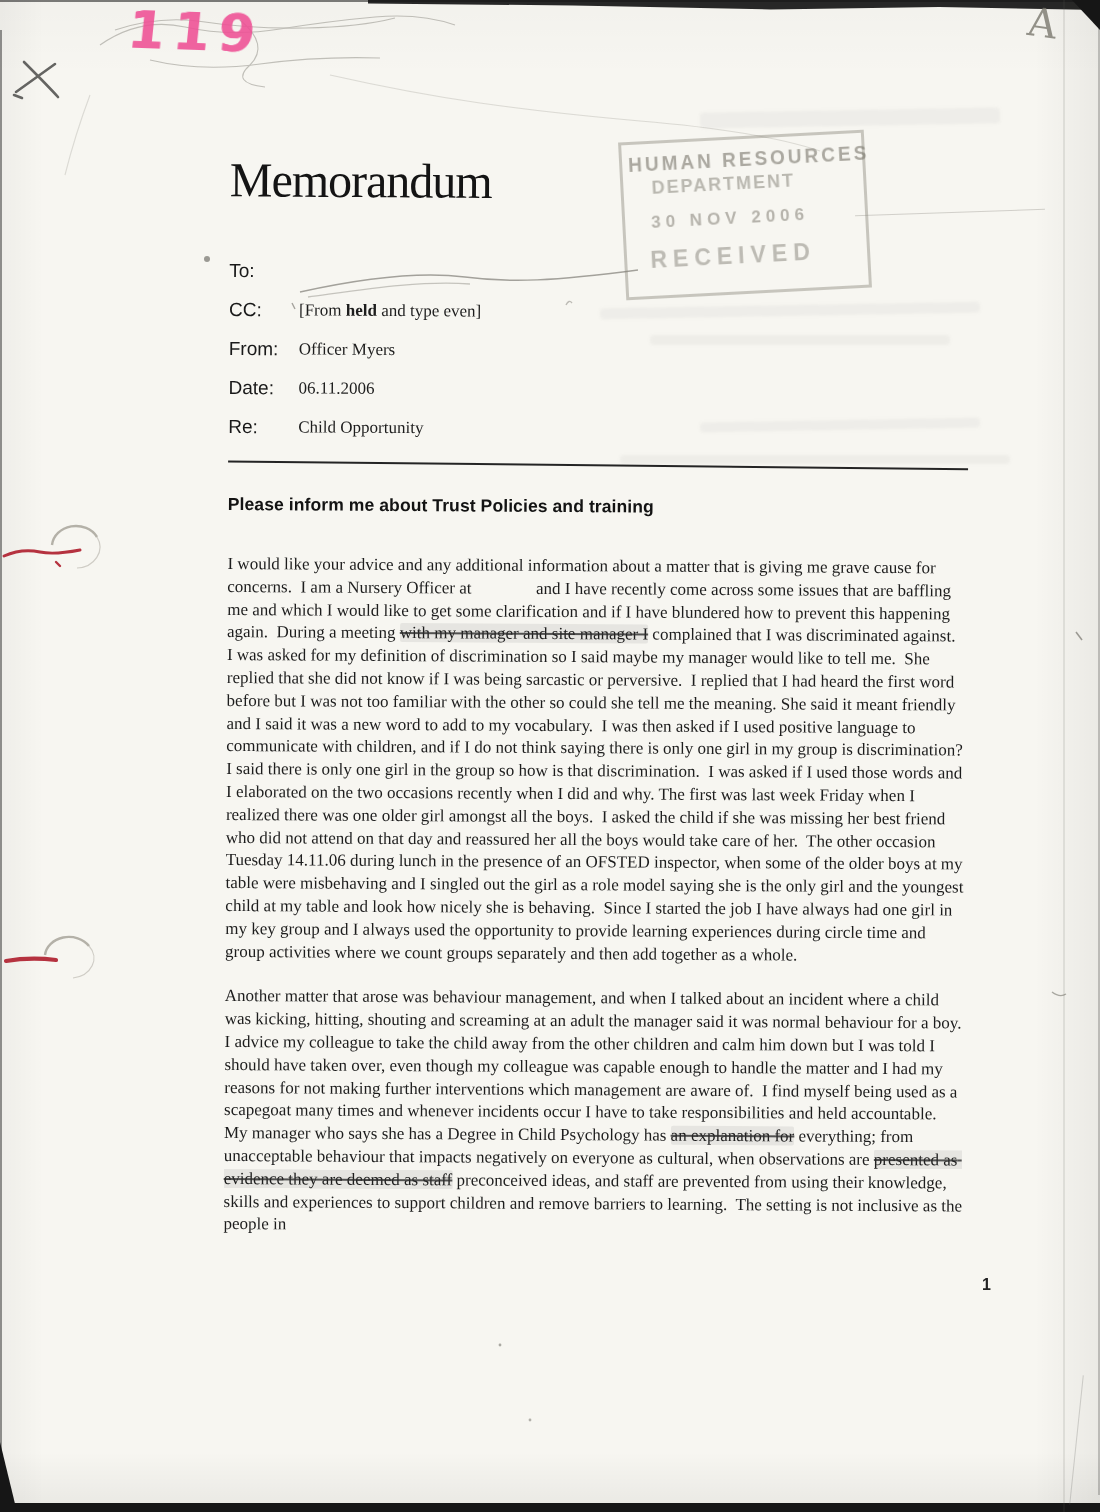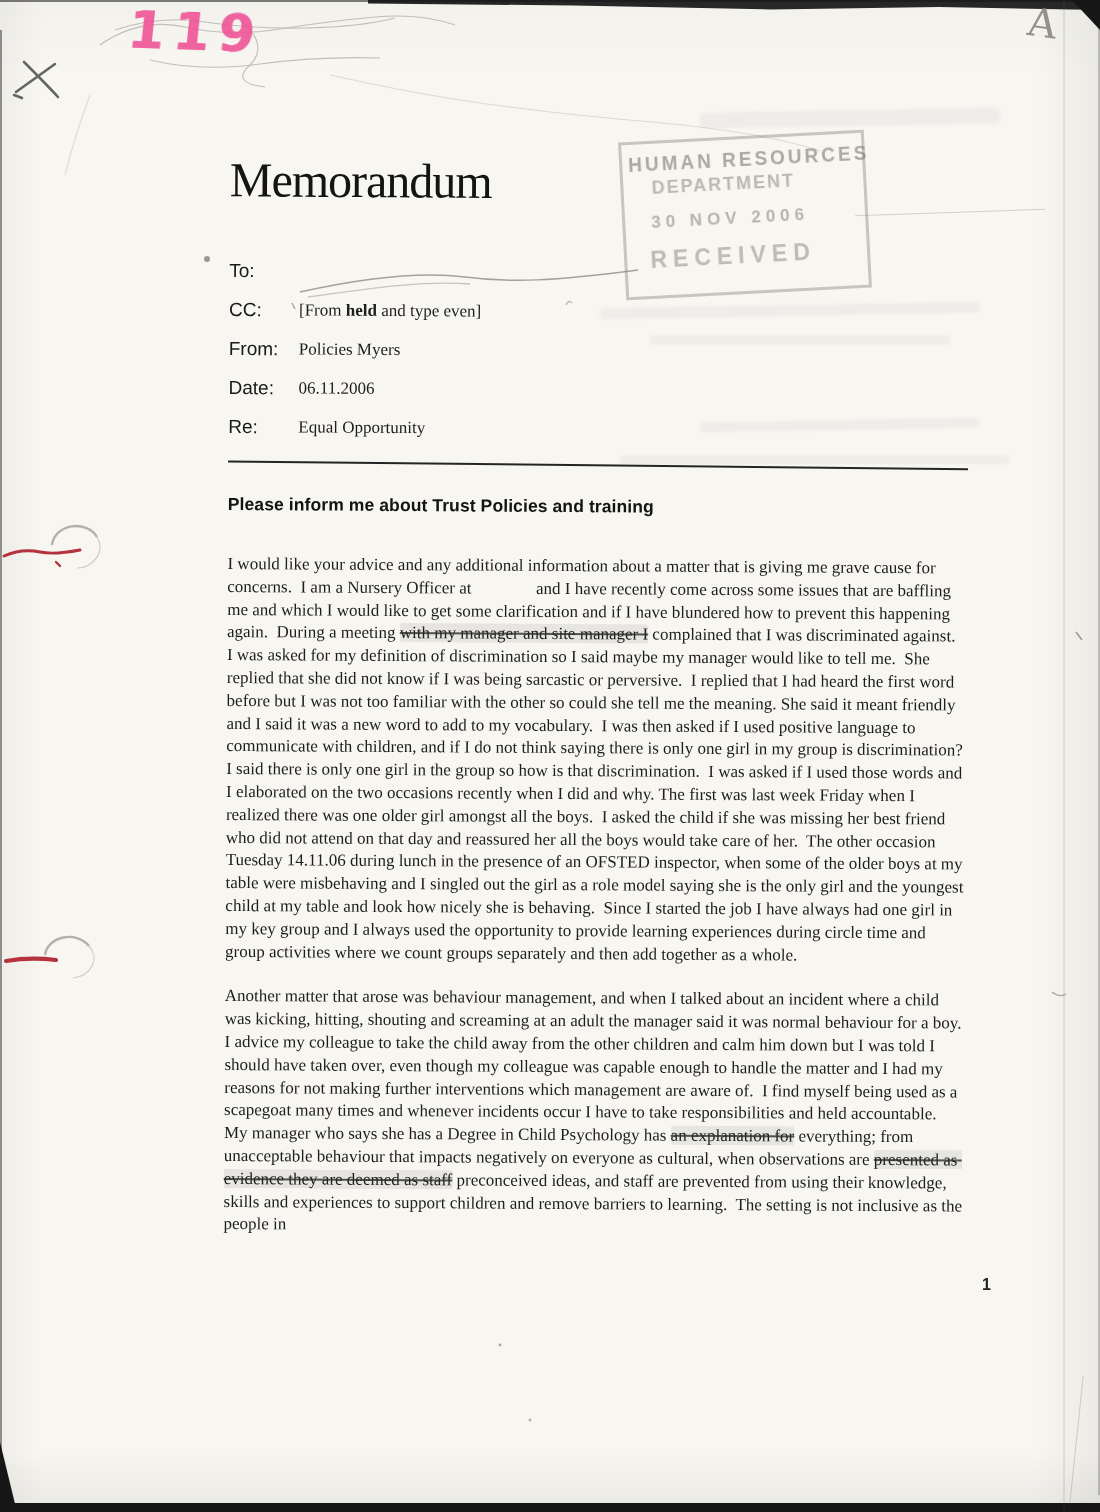--- a/index.html
+++ b/index.html
@@ -178,29 +178,29 @@
         <div class="field-row">
           <span class="field-label">To:</span>
           <span class="field-value"></span>
         </div>
         <div class="field-row">
           <span class="field-label">CC:</span>
           <span class="field-value"><span>[From </span><span class="bold">held</span><span> and type even]</span></span>
         </div>
         <div class="field-row">
           <span class="field-label">From:</span>
-          <span class="field-value"><span>Policies Myers</span></span>
+          <span class="field-value"><span>Officer Myers</span></span>
         </div>
         <div class="field-row">
           <span class="field-label">Date:</span>
           <span class="field-value"><span>06.11.2006</span></span>
         </div>
         <div class="field-row">
           <span class="field-label">Re:</span>
-          <span class="field-value"><span>Equal Opportunity</span></span>
+          <span class="field-value"><span>Child Opportunity</span></span>
         </div>
       </div>
     <div class="rule"></div>
     <div class="heading">Please inform me about Trust Policies and training</div>
     <div class="letter-body">
         <p class="para"><span>I would like your advice and any additional information about a matter that is giving me grave cause for concerns.  I am a Nursery Officer at </span><span class="gap"></span><span> and I have recently come across some issues that are baffling me and which I would like to get some clarification and if I have blundered how to prevent this happening again.  During a meeting </span><span class="struck">with my manager and site manager I</span><span> complained that I was discriminated against.  I was asked for my definition of discrimination so I said maybe my manager would like to tell me.  She replied that she did not know if I was being sarcastic or perversive.  I replied that I had heard the first word before but I was not too familiar with the other so could she tell me the meaning. She said it meant friendly and I said it was a new word to add to my vocabulary.  I was then asked if I used positive language to communicate with children, and if I do not think saying there is only one girl in my group is discrimination?  I said there is only one girl in the group so how is that discrimination.  I was asked if I used those words and I elaborated on the two occasions recently when I did and why. The first was last week Friday when I realized there was one older girl amongst all the boys.  I asked the child if she was missing her best friend who did not attend on that day and reassured her all the boys would take care of her.  The other occasion Tuesday 14.11.06 during lunch in the presence of an OFSTED inspector, when some of the older boys at my table were misbehaving and I singled out the girl as a role model saying she is the only girl and the youngest child at my table and look how nicely she is behaving.  Since I started the job I have always had one girl in my key group and I always used the opportunity to provide learning experiences during circle time and group activities where we count groups separately and then add together as a whole.</span></p>
         <p class="para"><span>Another matter that arose was behaviour management, and when I talked about an incident where a child was kicking, hitting, shouting and screaming at an adult the manager said it was normal behaviour for a boy.  I advice my colleague to take the child away from the other children and calm him down but I was told I should have taken over, even though my colleague was capable enough to handle the matter and I had my reasons for not making further interventions which management are aware of.  I find myself being used as a scapegoat many times and whenever incidents occur I have to take responsibilities and held accountable.  My manager who says she has a Degree in Child Psychology has </span><span class="struck">an explanation for</span><span> everything; from unacceptable behaviour that impacts negatively on everyone as cultural, when observations are </span><span class="struck">presented as evidence they are deemed as staff</span><span> preconceived ideas, and staff are prevented from using their knowledge, skills and experiences to support children and remove barriers to learning.  The setting is not inclusive as the people in</span></p>
       </div>
   </div>
 

